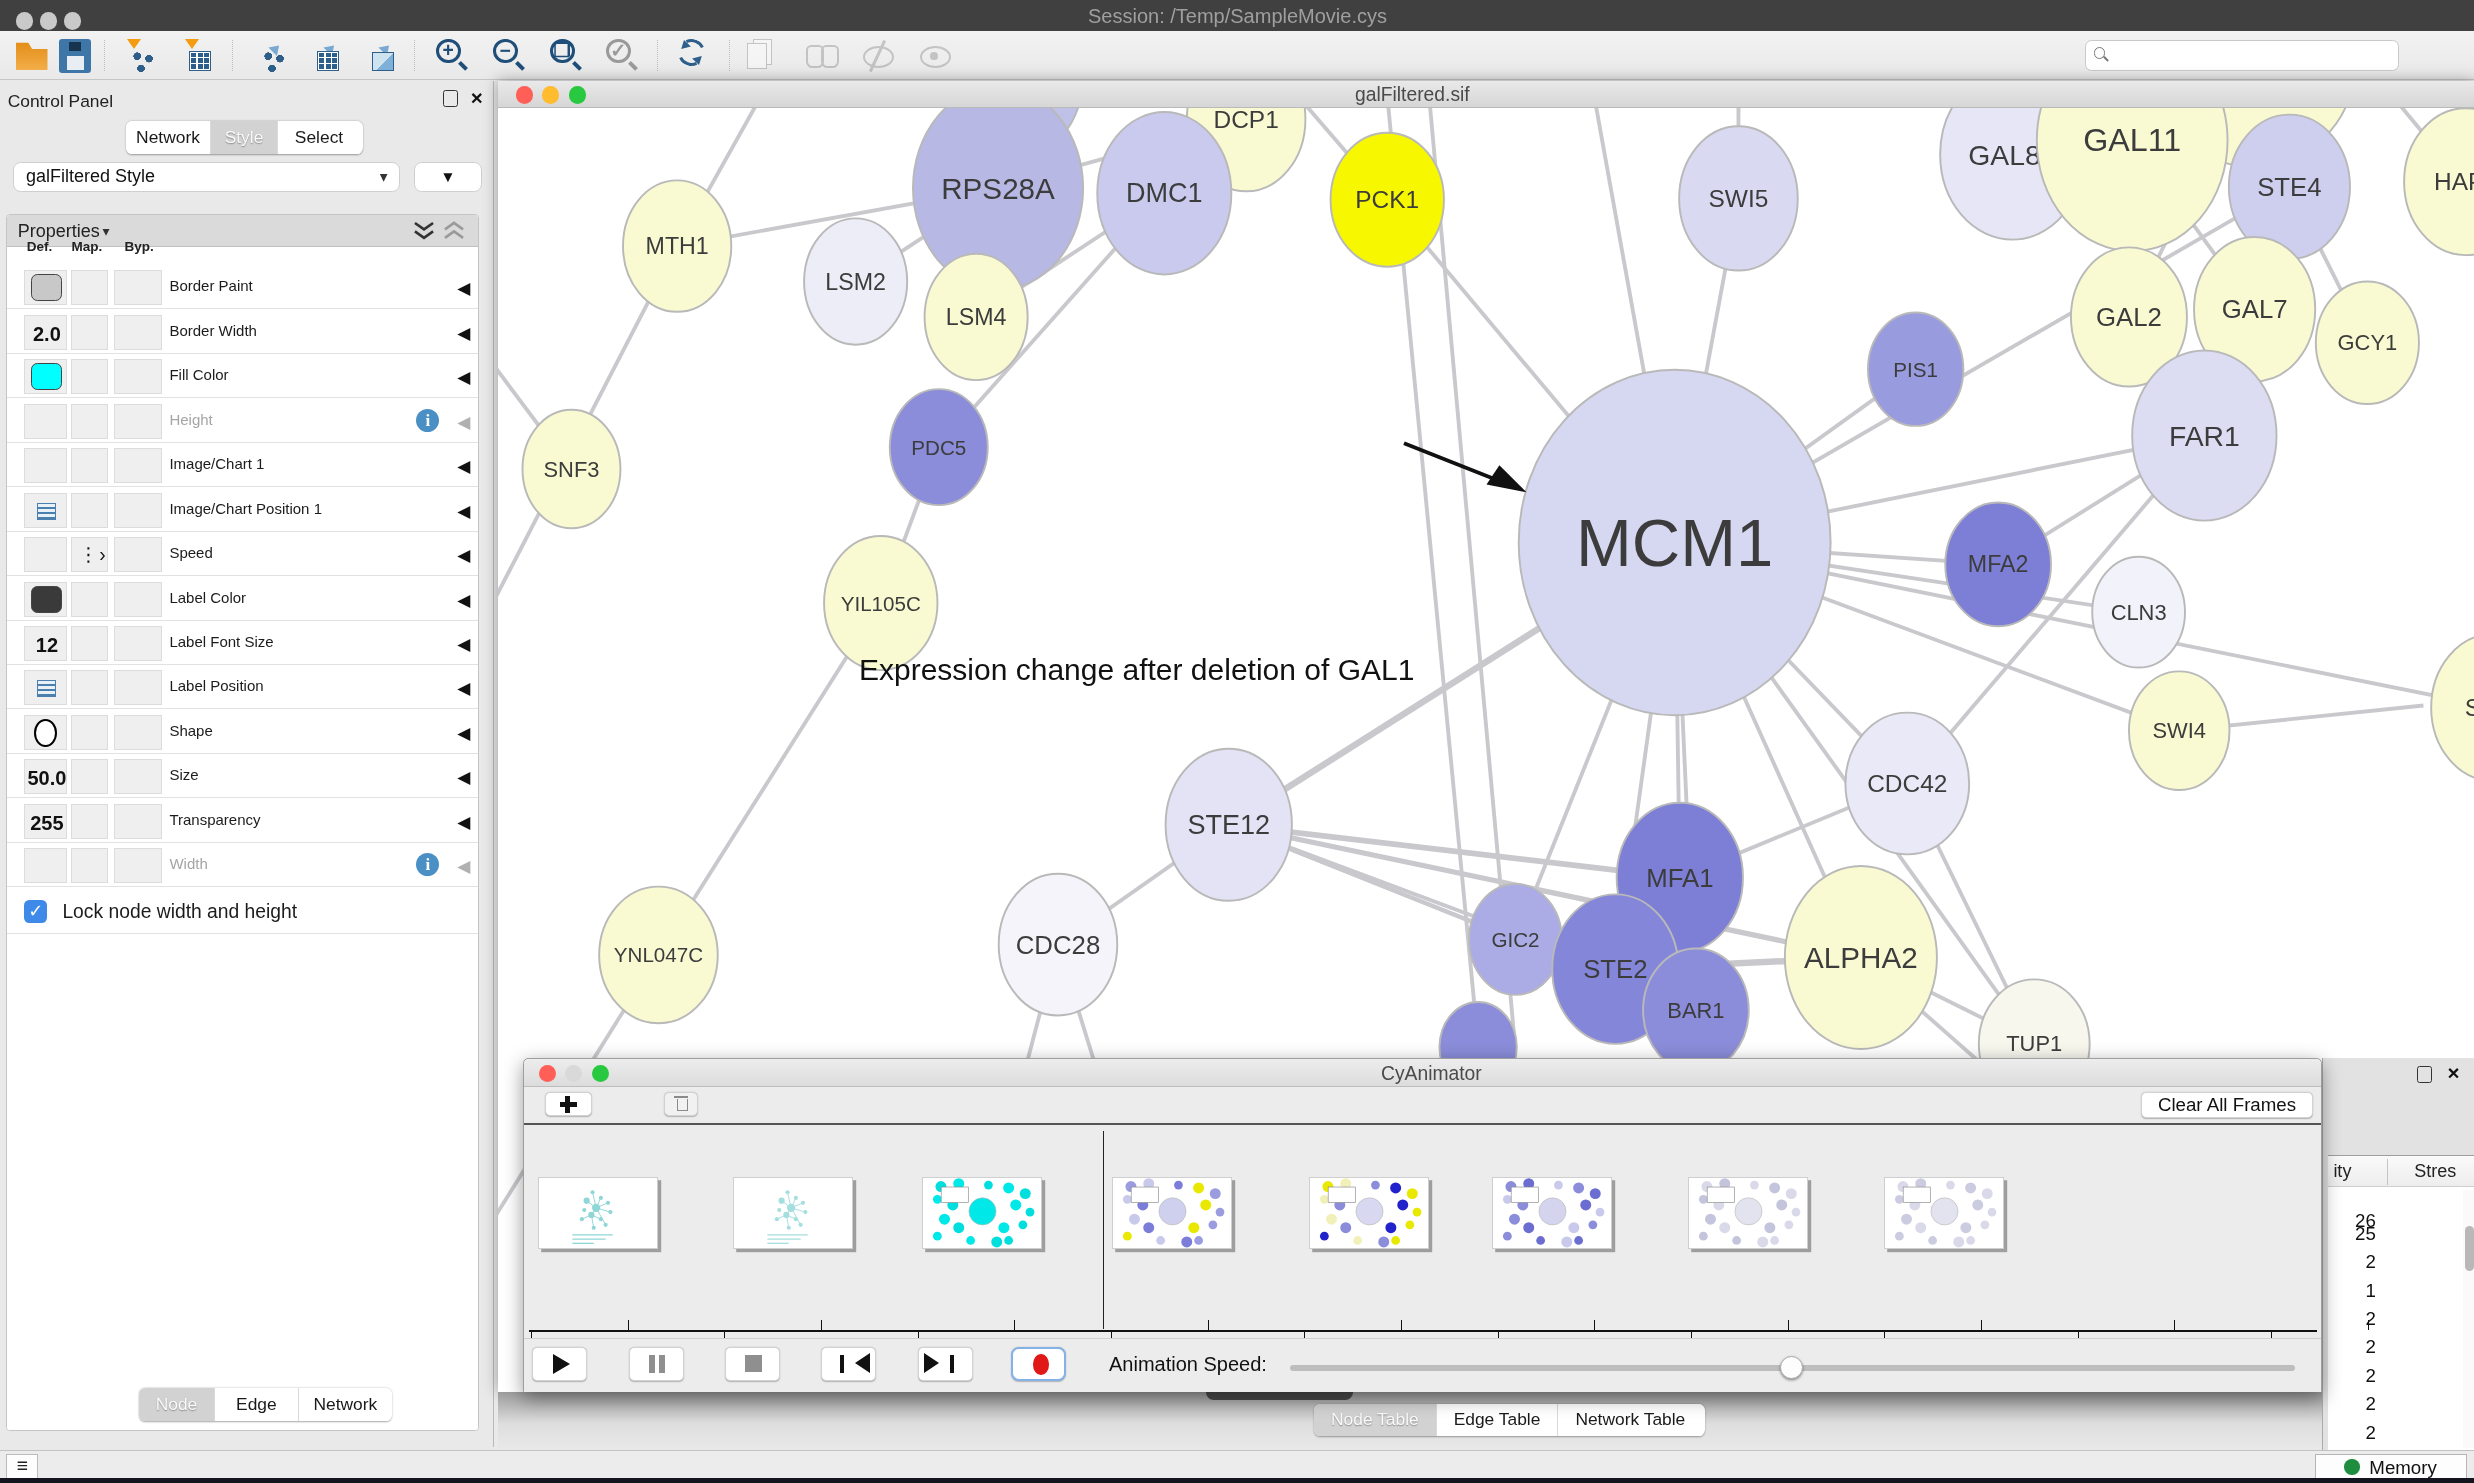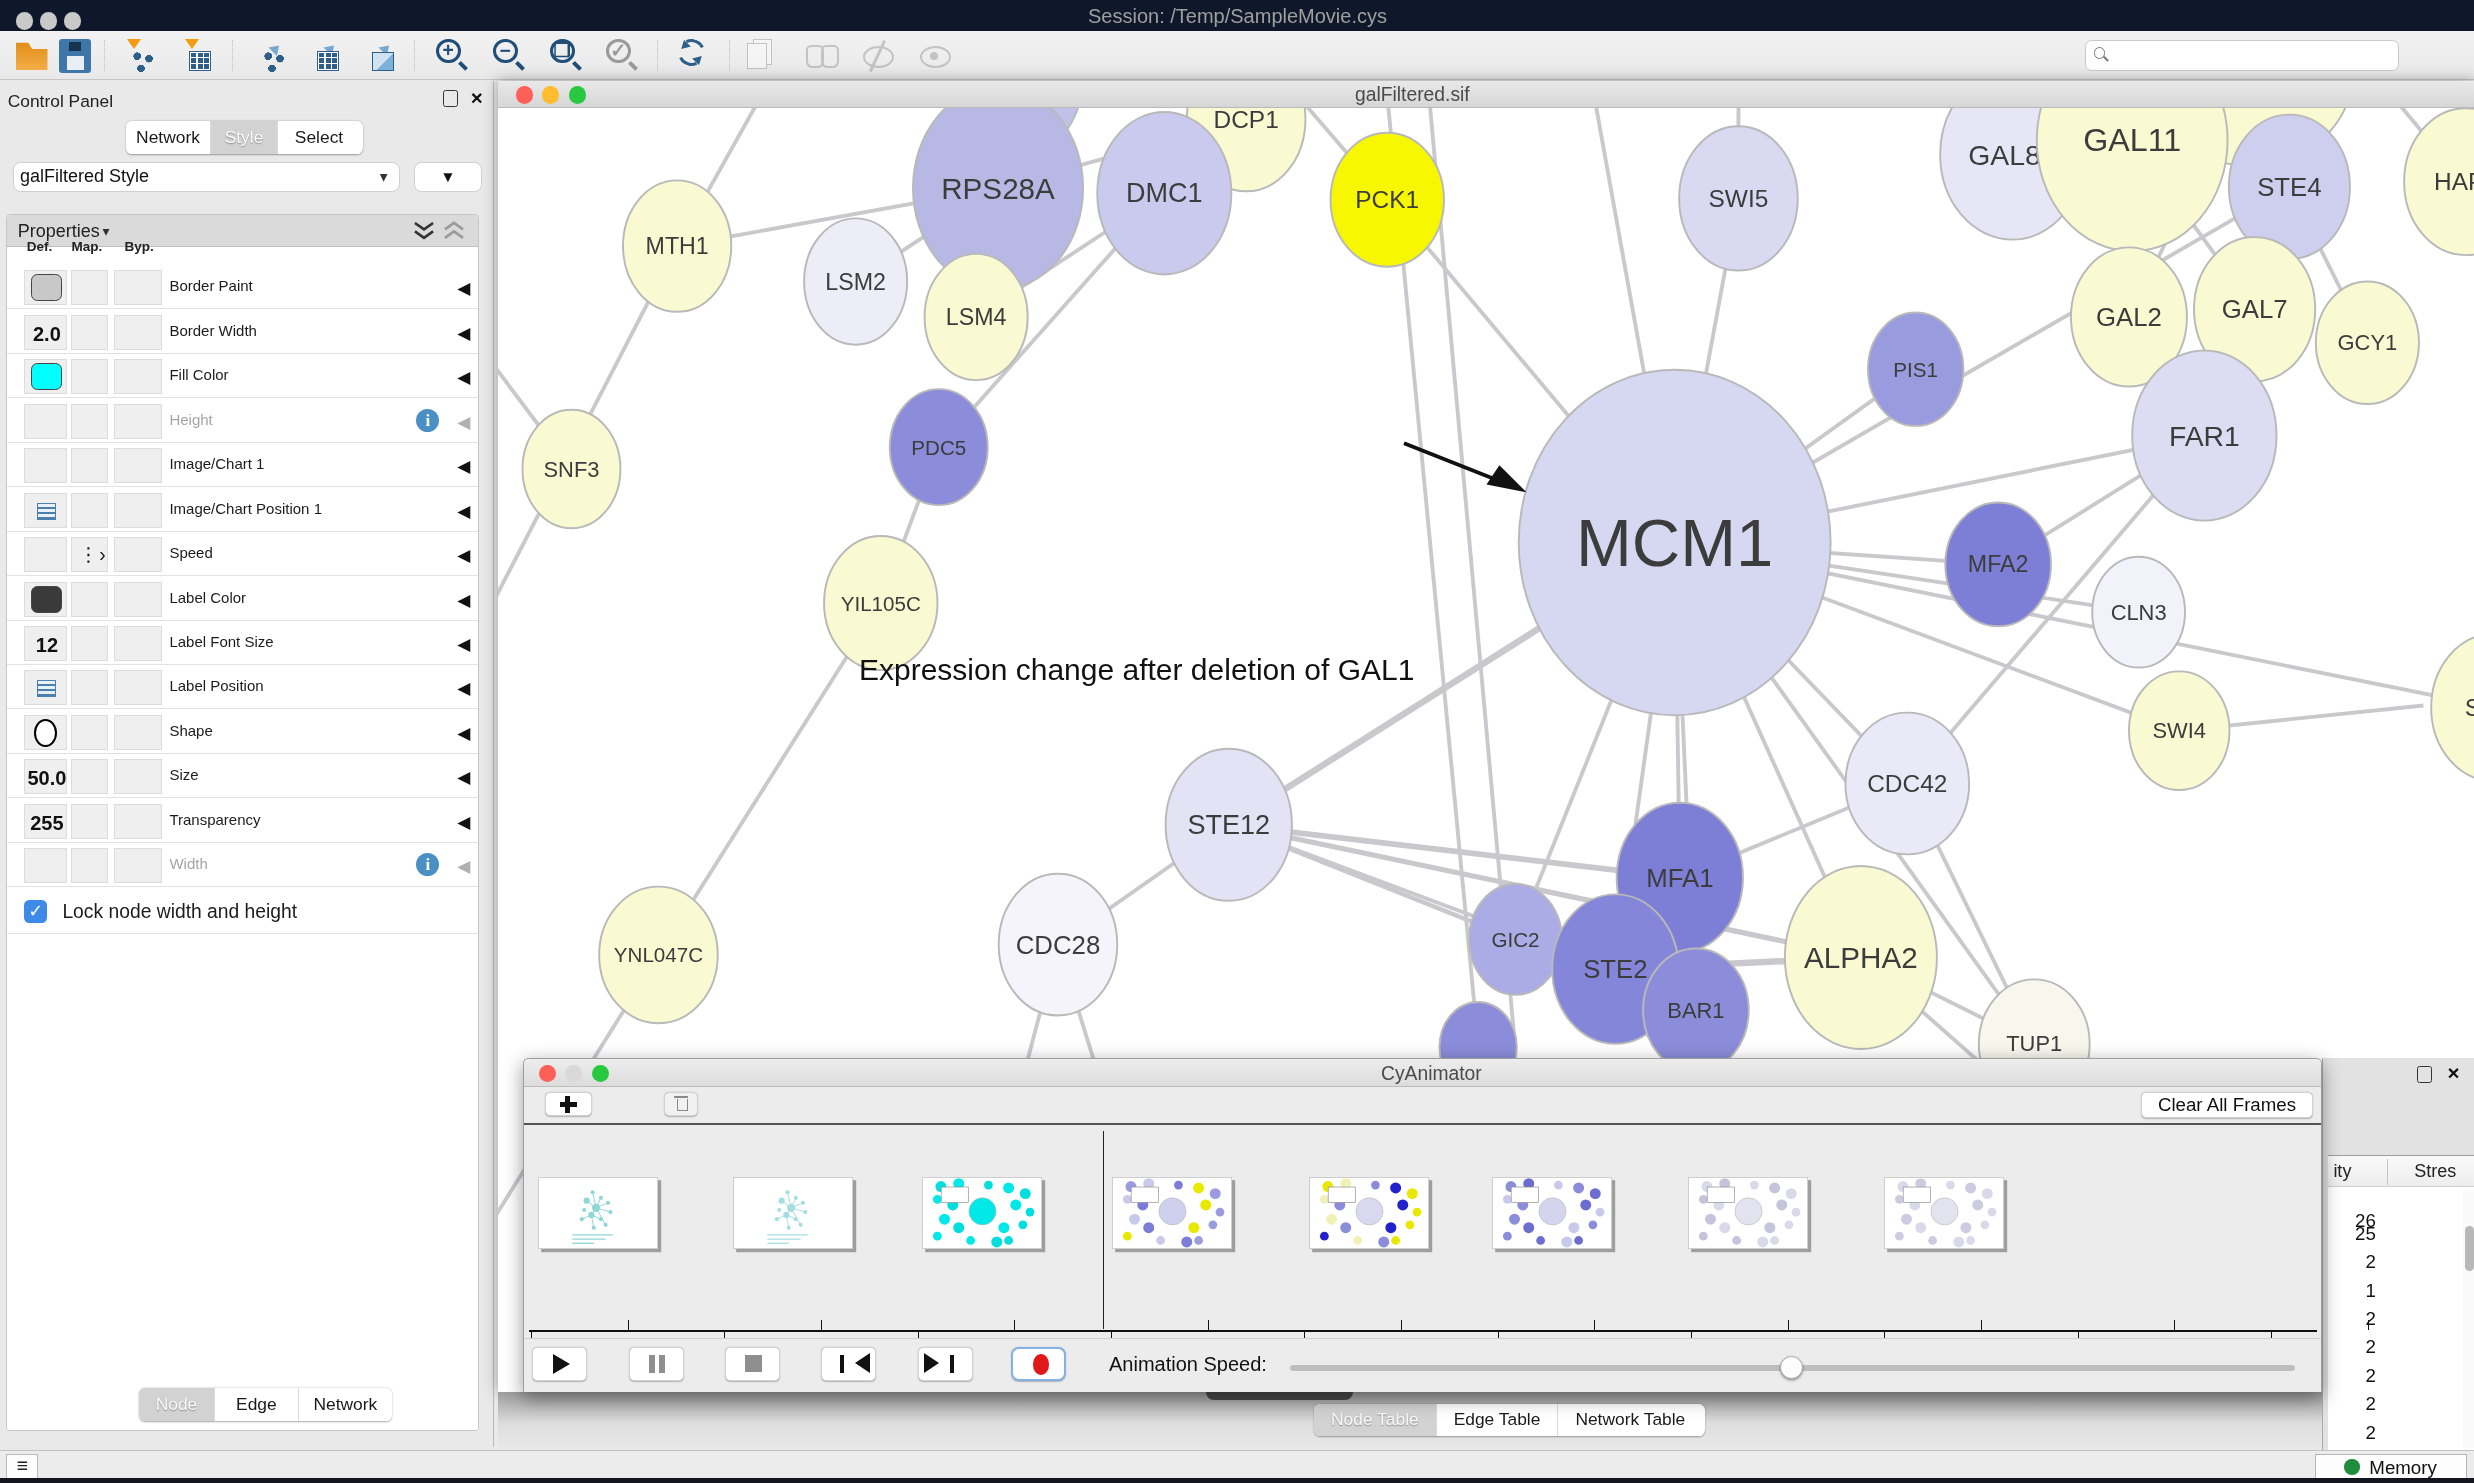--- a/index.html
+++ b/index.html
@@ -1,21 +1,21 @@
 <!DOCTYPE html>
 <html style="font-size:10.3px"><head>
 <meta charset="utf-8">
 <style>
   * { margin:0; padding:0; box-sizing:border-box; }
   html,body { width:2475px; height:1484px; }
   body { font-family:"Liberation Sans", sans-serif; background:#e9e9e9; overflow:hidden; position:relative; }
   #root { position:absolute; inset:0; }
 
   
-  .titlebar { position:absolute; left:0; top:0; width:2475px; height:31px; background:#0f172a; }
+  .titlebar { position:absolute; left:0; top:0; width:2475px; height:31px; background:#404040; }
   .tl { position:absolute; top:12.2px; width:17.4px; height:17.4px; border-radius:50%; }
   .tl.gray { background:#c9c9c9; }
   .session-title { position:absolute; top:5.2px; left:0; width:2475px; text-align:center; font-size:20px; color:#9f9f9f; }
   .toolbar { position:absolute; left:0; top:31px; width:2475px; height:49px; background:linear-gradient(#f2f2f2,#e9e9e9); border-bottom:1.3px solid #c6c6c6; }
   .tbi { position:absolute; top:7.7px; width:32px; height:34px; }
   .tb-sep { position:absolute; top:9px; width:0; height:31px; border-left:1.9px dotted #bdbdbd; }
   .dim { opacity:.42; filter:grayscale(1); }
 
   
   .i-open-file { background:linear-gradient(#e08a12,#f5b14e); clip-path:polygon(0 12%,40% 12%,52% 30%,100% 30%,100% 92%,0 92%); }
@@ -57,21 +57,21 @@
 
   
   .ctrl { position:absolute; left:0; top:81px; width:494px; height:1366px; background:#e9e9e9; border-right:1.3px solid #b9b9b9; }
   .ctrl-title { position:absolute; left:7.7px; top:10.3px; font-size:17.4px; color:#222; }
   .win-float { position:absolute; width:15.5px; height:17px; border:1.9px solid #333; border-radius:2.6px; background:transparent; }
   .win-close { position:absolute; font-size:20.6px; font-weight:bold; color:#111; line-height:17px; }
   .seg { position:absolute; display:flex; background:#fff; border-radius:6.4px; box-shadow:0 0.6px 1.9px rgba(0,0,0,.35); overflow:hidden; }
   .seg .seg-btn { font-size:17.4px; color:#1a1a1a; text-align:center; padding:5.8px 0; background:#fff; border-right:1.3px solid #d9d9d9; }
   .seg .seg-btn:last-child { border-right:none; }
   .seg .seg-btn.on { background:#d2d2d2; color:#fafafa; text-shadow:0 0.6px 1.3px #8a8a8a; }
-  .style-select { position:absolute; left:13px; top:81px; width:387px; height:30px; background:#fff; border:1.3px solid #cfcfcf; border-radius:7.7px; font-size:18px; color:#111; line-height:27px; padding-left:6px; }
+  .style-select { position:absolute; left:13px; top:81px; width:387px; height:30px; background:#fff; border:1.3px solid #cfcfcf; border-radius:7.7px; font-size:18px; color:#111; line-height:27px; padding-left:12px; }
   .style-select .caret { position:absolute; right:11.6px; top:0; color:#333; font-size:15.5px; }
   .style-menu-btn { position:absolute; left:414px; top:81px; width:68px; height:30px; background:#fff; border:1.3px solid #cfcfcf; border-radius:7.7px; text-align:center; font-size:15.5px; line-height:27px; color:#111; }
 
   .props { position:absolute; left:6.4px; top:133px; width:473px; height:1217px; background:#fff; border:1.3px solid #c5c5c5; border-radius:3.9px; overflow:hidden; }
   .props-head { position:absolute; left:0; top:0; width:100%; height:32px; background:#dadada; border-bottom:1.3px solid #c0c0c0; }
   .props-head .ph-label { position:absolute; left:10.3px; top:6.4px; font-size:18px; color:#222; }
   .props-head .ph-caret { position:absolute; left:95px; top:7.7px; font-size:14px; color:#333; }
   .props-cols { position:absolute; left:0; top:24px; width:100%; height:17px; font-size:13.5px; font-weight:bold; color:#222; }
   .props-cols span { position:absolute; top:0; }
   .prop-row { position:absolute; left:0; width:472px; height:44px; border-bottom:1.3px solid #e2e2e2; background:#fff; }

